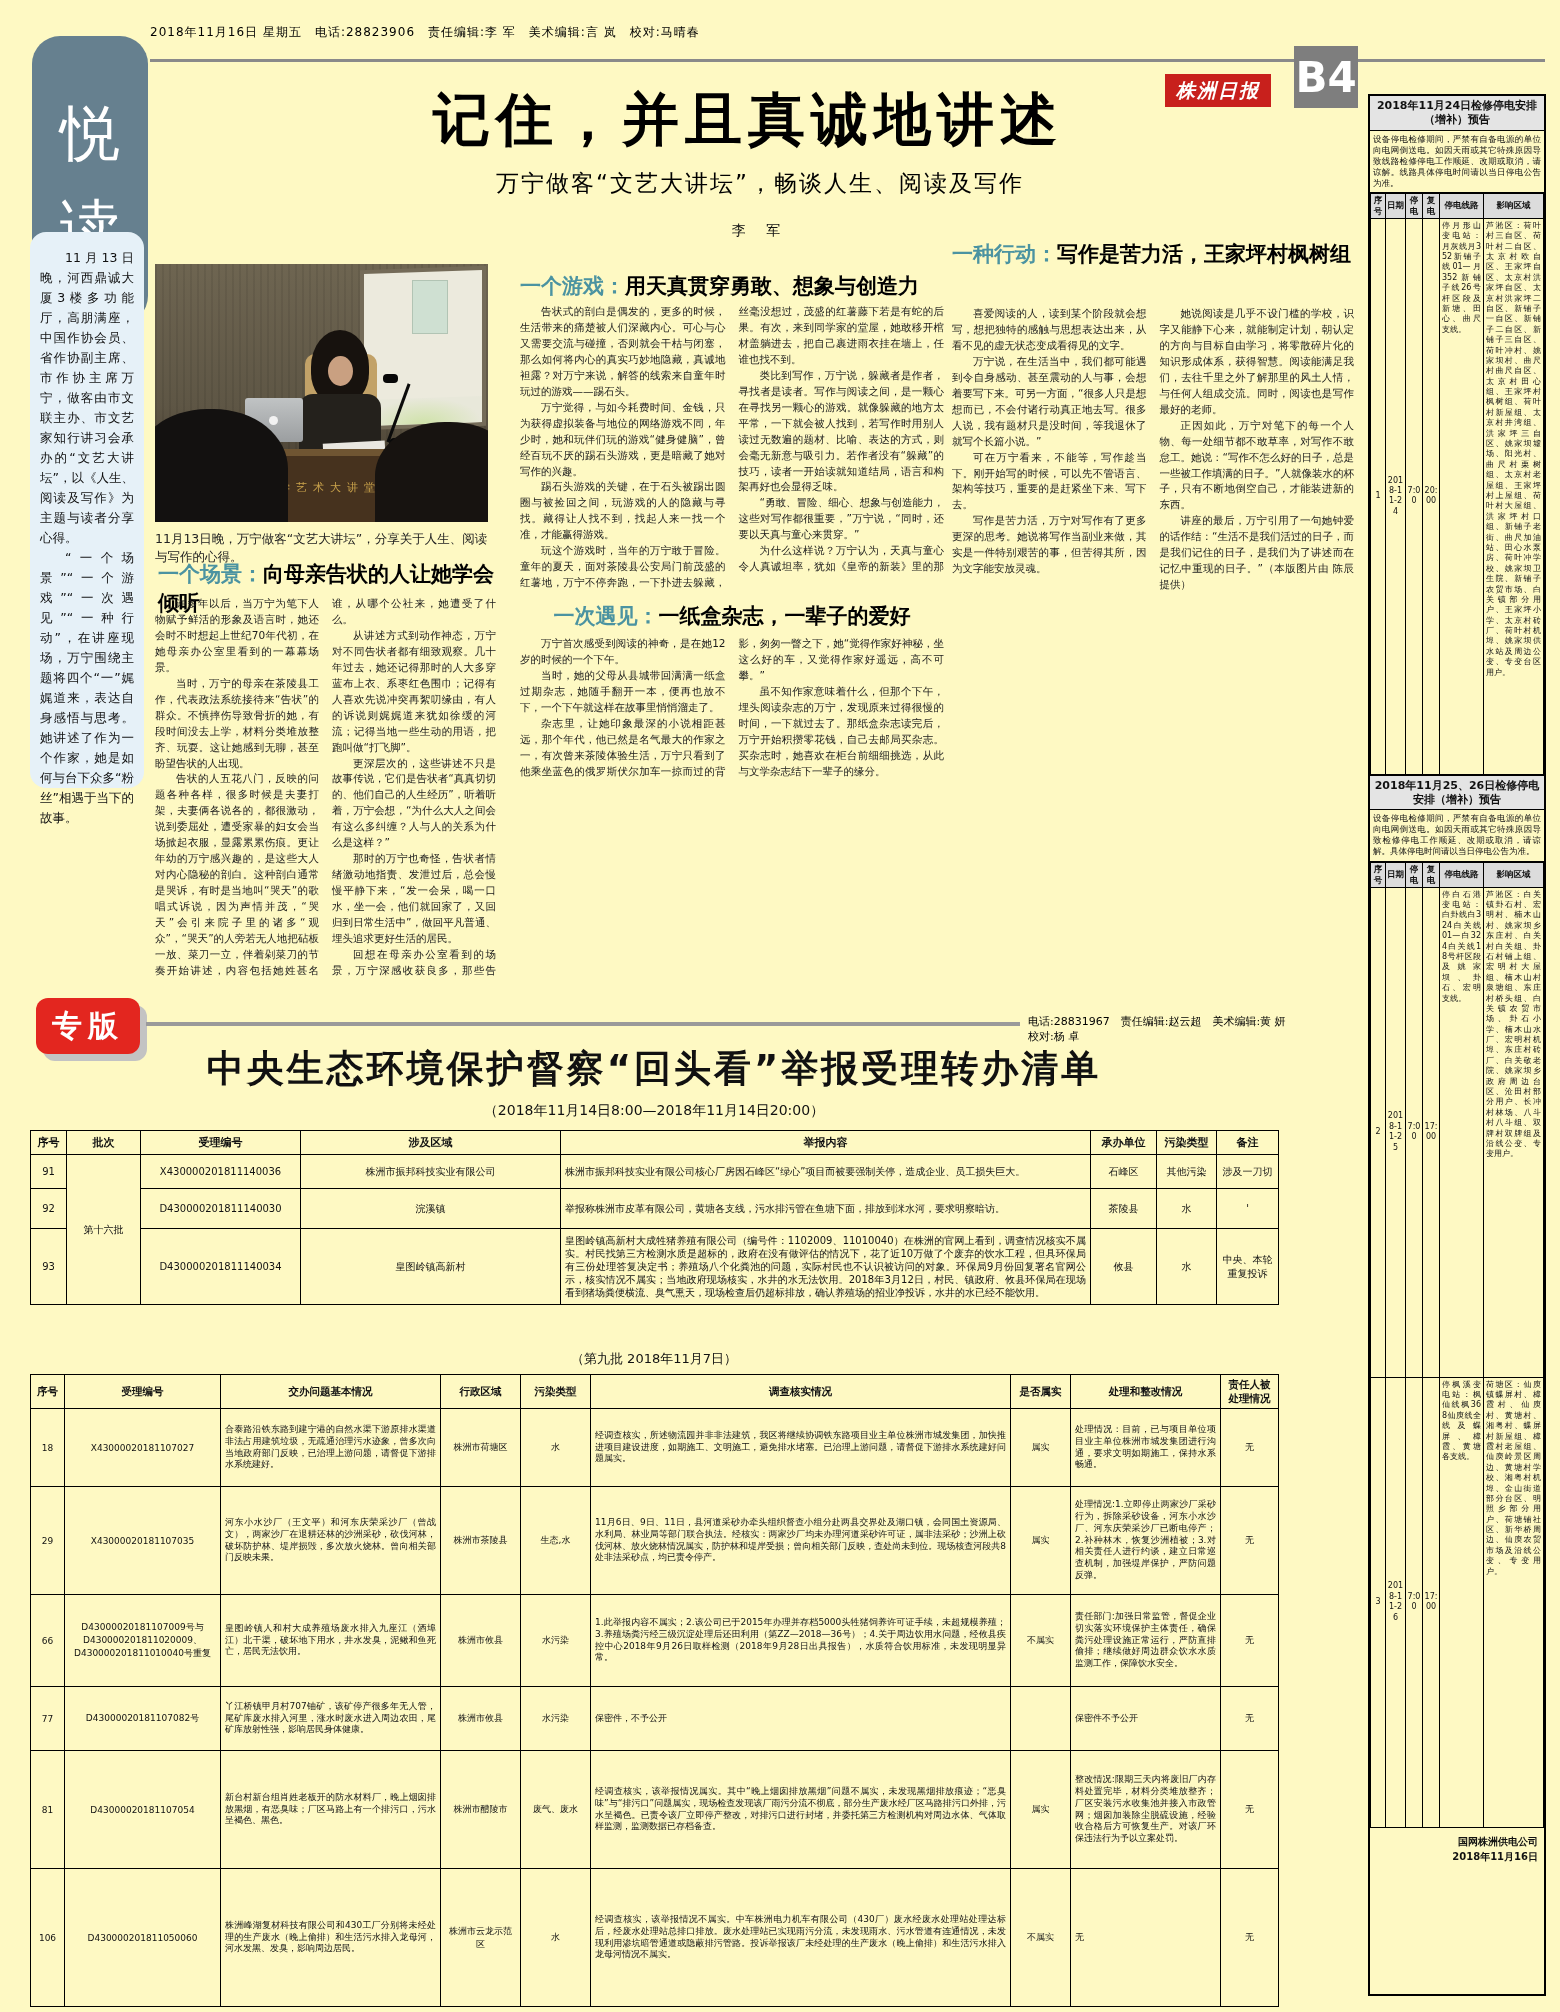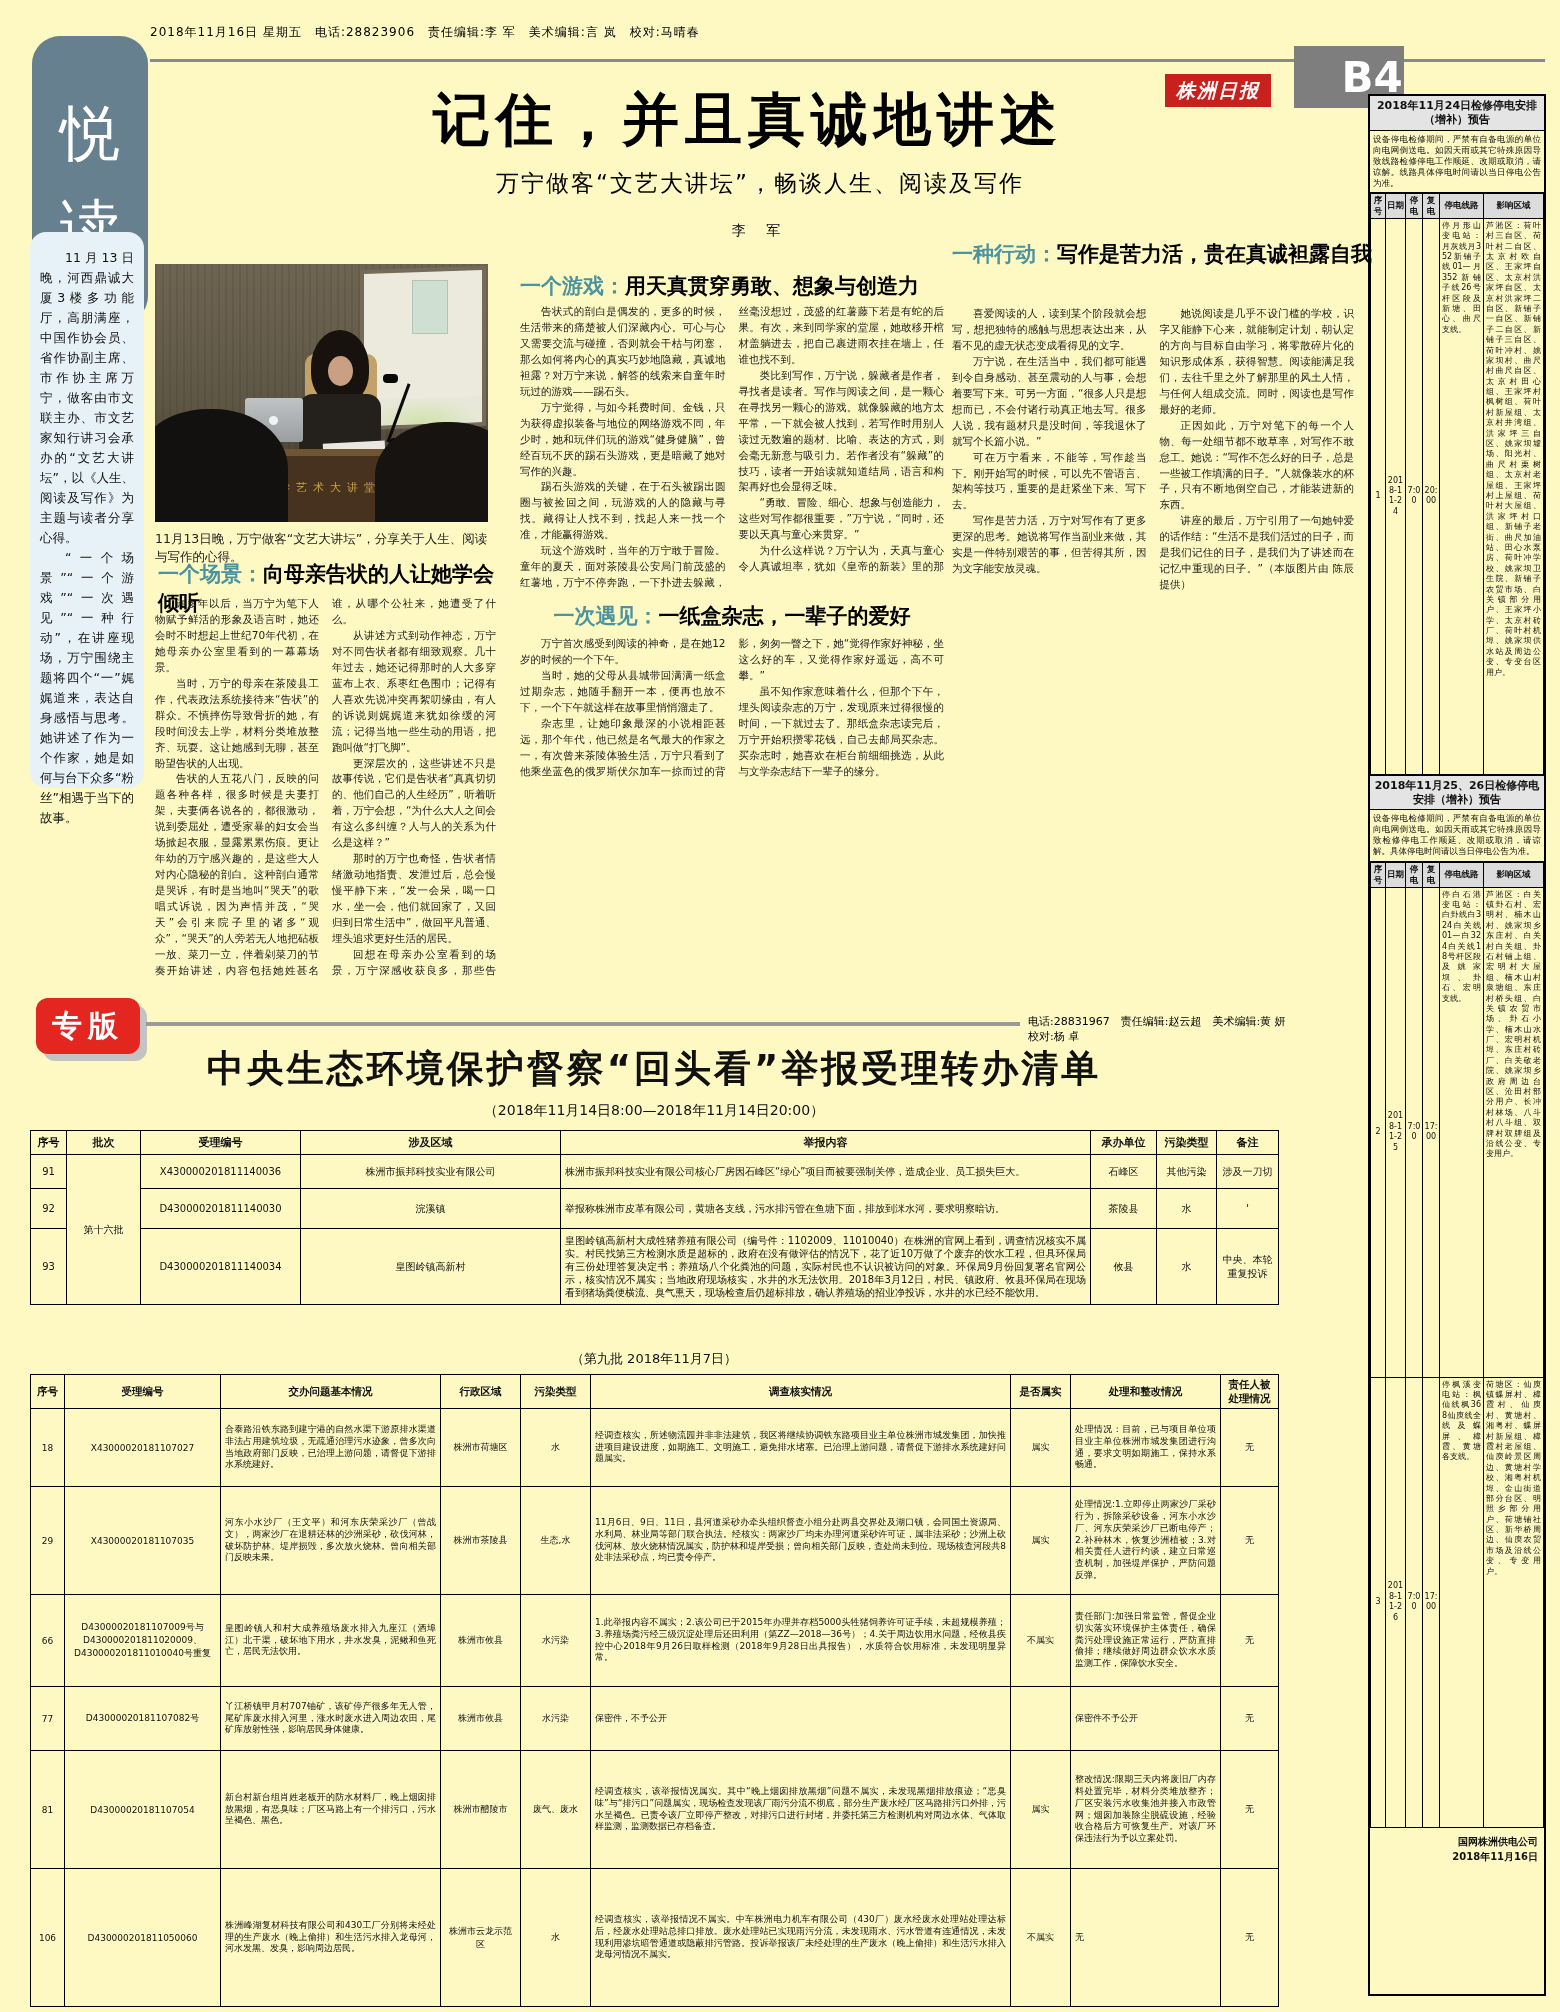--- a/index.html
+++ b/index.html
@@ -9,21 +9,21 @@
   
   .topbar{left:150px;top:24px;width:1000px;font-size:12px;letter-spacing:1px;color:#000;}
   .masthead{left:32px;top:36px;width:116px;height:288px;background:#66808f;border-radius:28px;
             display:flex;flex-direction:column;align-items:center;justify-content:center;gap:34px;}
   .masthead span{color:#fff;font-size:60px;font-family:"DejaVu Serif",serif;line-height:1;}
   .rule-top{left:150px;top:59px;width:1395px;height:3px;background:#8a8a8a;}
   .brand{left:1165px;top:74px;width:106px;height:33px;background:#c8201c;color:#fff;
          display:flex;align-items:center;justify-content:center;font-size:19px;font-weight:bold;
          font-style:italic;letter-spacing:2px;}
   .pagenum{left:1294px;top:46px;width:64px;height:62px;background:#7e7e7e;color:#fff;
-           display:flex;align-items:center;justify-content:center;font-size:42px;font-weight:bold;padding-left:46px;}
+           display:flex;align-items:center;justify-content:center;font-size:42px;font-weight:bold;}
   .headline{left:248px;top:82px;width:1000px;text-align:center;font-size:57px;font-weight:900;
             letter-spacing:6px;color:#000;}
   .subtitle{left:260px;top:168px;width:1000px;text-align:center;font-size:23px;letter-spacing:2px;color:#000;}
   .byline{left:260px;top:222px;width:1000px;text-align:center;font-size:14px;letter-spacing:8px;}
   
   .introbox{left:30px;top:232px;width:114px;height:556px;background:#e6f1f8;border-radius:16px;
             padding:16px 10px;box-sizing:border-box;font-size:12.5px;line-height:1.6;text-align:justify;}
   .introbox .para{margin:0;text-indent:2em;}
   
   .photo{left:155px;top:264px;width:333px;height:258px;overflow:hidden;
@@ -163,21 +163,21 @@
     </div>
 
   <div class="abs sec-head h-meet"><span class="sec-tag">一次遇见：</span><span>一纸盒杂志，一辈子的爱好</span></div>
   <div class="abs body-block b-meet">
       <p class="para">万宁首次感受到阅读的神奇，是在她12岁的时候的一个下午。</p>
       <p class="para">当时，她的父母从县城带回满满一纸盒过期杂志，她随手翻开一本，便再也放不下，一个下午就这样在故事里悄悄溜走了。</p>
       <p class="para">杂志里，让她印象最深的小说相距甚远，那个年代，他已然是名气最大的作家之一，有次曾来茶陵体验生活，万宁只看到了他乘坐蓝色的俄罗斯伏尔加车一掠而过的背影，匆匆一瞥之下，她“觉得作家好神秘，坐这么好的车，又觉得作家好遥远，高不可攀。”</p>
       <p class="para">虽不知作家意味着什么，但那个下午，埋头阅读杂志的万宁，发现原来过得很慢的时间，一下就过去了。那纸盒杂志读完后，万宁开始积攒零花钱，自己去邮局买杂志。买杂志时，她喜欢在柜台前细细挑选，从此与文学杂志结下一辈子的缘分。</p>
     </div>
 
-  <div class="abs sec-head h-action"><span class="sec-tag">一种行动：</span><span>写作是苦力活，贵在真诚袒露自我</span></div>
+  <div class="abs sec-head h-action"><span class="sec-tag">一种行动：</span><span>写作是苦力活，王家坪村枫树组</span></div>
   <div class="abs body-block b-action">
       <p class="para">喜爱阅读的人，读到某个阶段就会想写，想把独特的感触与思想表达出来，从看不见的虚无状态变成看得见的文字。</p>
       <p class="para">万宁说，在生活当中，我们都可能遇到令自身感动、甚至震动的人与事，会想着要写下来。可另一方面，“很多人只是想想而已，不会付诸行动真正地去写。很多人说，我有题材只是没时间，等我退休了就写个长篇小说。”</p>
       <p class="para">可在万宁看来，不能等，写作趁当下。刚开始写的时候，可以先不管语言、架构等技巧，重要的是赶紧坐下来、写下去。</p>
       <p class="para">写作是苦力活，万宁对写作有了更多更深的思考。她说将写作当副业来做，其实是一件特别艰苦的事，但苦得其所，因为文字能安放灵魂。</p>
       <p class="para">她说阅读是几乎不设门槛的学校，识字又能静下心来，就能制定计划，朝认定的方向与目标自由学习，将零散碎片化的知识形成体系，获得智慧。阅读能满足我们，去往千里之外了解那里的风土人情，与任何人组成交流。同时，阅读也是写作最好的老师。</p>
       <p class="para">正因如此，万宁对笔下的每一个人物、每一处细节都不敢草率，对写作不敢怠工。她说：“写作不怎么好的日子，总是一些被工作填满的日子。”人就像装水的杯子，只有不断地倒空自己，才能装进新的东西。</p>
       <p class="para">讲座的最后，万宁引用了一句她钟爱的话作结：“生活不是我们活过的日子，而是我们记住的日子，是我们为了讲述而在记忆中重现的日子。”（本版图片由 陈辰 提供）</p>
     </div>
 

